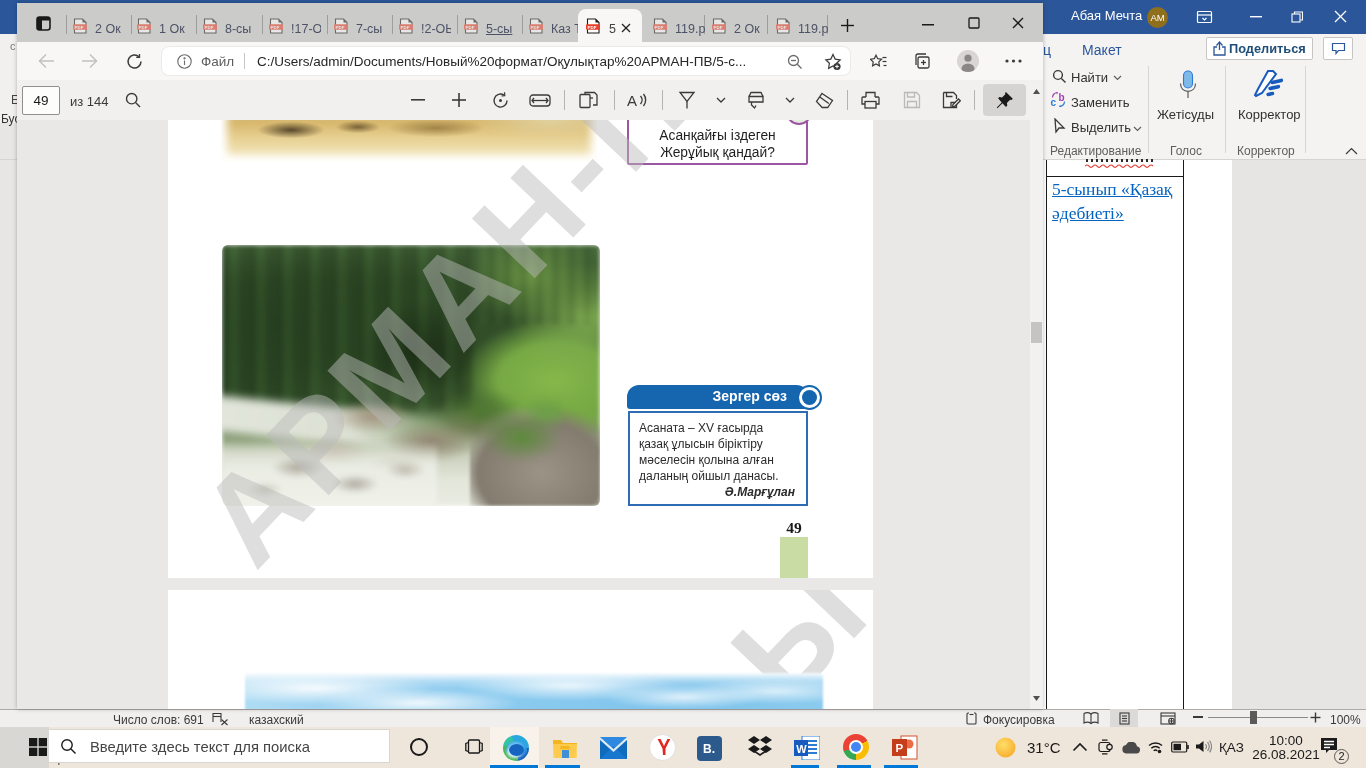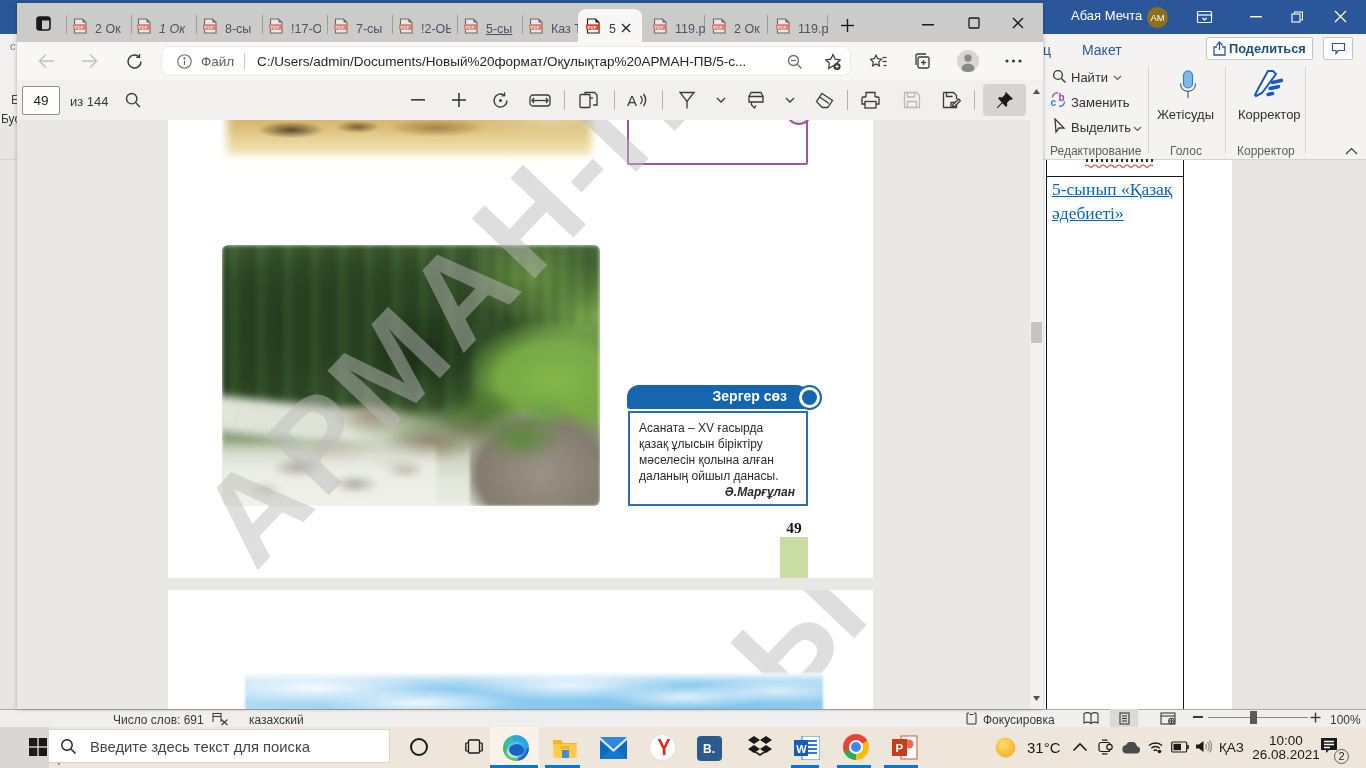--- a/index.html
+++ b/index.html
@@ -307,20 +307,21 @@
 <div class="abs" style="left:53px;top:-12px;width:376px;height:54px;border-radius:6px;
 background:
 radial-gradient(48px 12px at 70px 22px, rgba(55,42,22,.8), rgba(55,42,22,0) 70%),
 radial-gradient(32px 9px at 137px 19px, rgba(80,60,28,.7), rgba(80,60,28,0) 70%),
 radial-gradient(70px 13px at 215px 20px, rgba(130,100,45,.65), rgba(130,100,45,0) 70%),
 radial-gradient(110px 22px at 330px 14px, rgba(225,210,160,.9), rgba(225,210,160,0) 75%),
 linear-gradient(180deg,#C8A75C 0%,#D8B86D 28%,#E5CD8D 52%,#EFE0AF 78%,#F7EFD2 100%);
 box-shadow:inset 0 0 9px 6px #fff; filter:blur(.4px);"></div>
 <div class="abs" style="left:459px;top:-12px;width:181px;height:57px;border:2px solid #9C57A2;border-radius:2px;background:#fff;"></div>
 <div class="abs" style="left:618px;top:-21px;width:26px;height:26px;border-radius:50%;border:2px solid #9C57A2;background:#E6EBDF;"></div>
+<div class="abs" style="left:461px;top:8px;width:177px;text-align:center;font-size:13.8px;line-height:16.5px;color:#1F1F1F;">Асанқайғы іздеген<br>Жерұйық қандай?</div>
 <div class="abs" style="left:54px;top:125px;width:378px;height:261px;border-radius:6px;overflow:hidden;box-shadow:inset 0 0 10px 6px #fff;">
 <div class="abs" style="left:0;top:0;width:378px;height:261px;filter:blur(2px);background:
 radial-gradient(70px 45px at 82% 12%, #6B9544 0%, rgba(107,149,68,0) 100%),
 radial-gradient(80px 55px at 97% 28%, #7FAC50 0%, rgba(127,172,80,0) 100%),
 radial-gradient(95px 62px at 88% 52%, #85B74B 0%, #76A844 60%, rgba(118,168,68,0) 100%),
 radial-gradient(55px 32px at 92% 62%, #9CCB5F 0%, rgba(156,203,95,0) 100%),
 radial-gradient(60px 48px at 52% 40%, rgba(14,24,11,.5), rgba(14,24,11,0) 100%),
 radial-gradient(120px 95px at 14% 30%, #2B4725 0%, rgba(43,71,37,0) 100%),
 radial-gradient(110px 80px at 6% 48%, #304E28 0%, rgba(48,78,40,0) 100%),
 radial-gradient(70px 40px at 30% 56%, #3A5830 0%, rgba(58,88,48,0) 100%),
@@ -397,21 +398,21 @@
           <rect x="1" y="6.2" width="14" height="5.6" rx="1" fill="#E8402A"></rect>
           <text x="2.6" y="10.7" font-family="Liberation Sans" font-size="4.4" font-weight="bold" fill="#fff">PDF</text>
         </svg>
 <div class="tabtx" style="left:78px;width:30px;">2 Ок</div>
 <svg style="left:119px;top:15px;opacity:0.55;" width="16.0" height="16.0" viewBox="0 0 16 16">
           <path d="M2.5 1h8L14 4.5V15H2.5z" fill="#fff" stroke="#1A1A1A" stroke-width="1.1"></path>
           <path d="M10.5 1L14 4.5h-3.5z" fill="#1A1A1A"></path>
           <rect x="1" y="6.2" width="14" height="5.6" rx="1" fill="#E8402A"></rect>
           <text x="2.6" y="10.7" font-family="Liberation Sans" font-size="4.4" font-weight="bold" fill="#fff">PDF</text>
         </svg>
-<div class="tabtx" style="left:142px;width:30px;font-style:italic;">1 Ок</div>
+<div class="tabtx" style="left:142px;width:30px;">1 Ок</div>
 <svg style="left:185px;top:15px;opacity:0.55;" width="16.0" height="16.0" viewBox="0 0 16 16">
           <path d="M2.5 1h8L14 4.5V15H2.5z" fill="#fff" stroke="#1A1A1A" stroke-width="1.1"></path>
           <path d="M10.5 1L14 4.5h-3.5z" fill="#1A1A1A"></path>
           <rect x="1" y="6.2" width="14" height="5.6" rx="1" fill="#E8402A"></rect>
           <text x="2.6" y="10.7" font-family="Liberation Sans" font-size="4.4" font-weight="bold" fill="#fff">PDF</text>
         </svg>
 <div class="tabtx" style="left:208px;width:30px;">8-сы</div>
 <svg style="left:251px;top:15px;opacity:0.55;" width="16.0" height="16.0" viewBox="0 0 16 16">
           <path d="M2.5 1h8L14 4.5V15H2.5z" fill="#fff" stroke="#1A1A1A" stroke-width="1.1"></path>
           <path d="M10.5 1L14 4.5h-3.5z" fill="#1A1A1A"></path>

